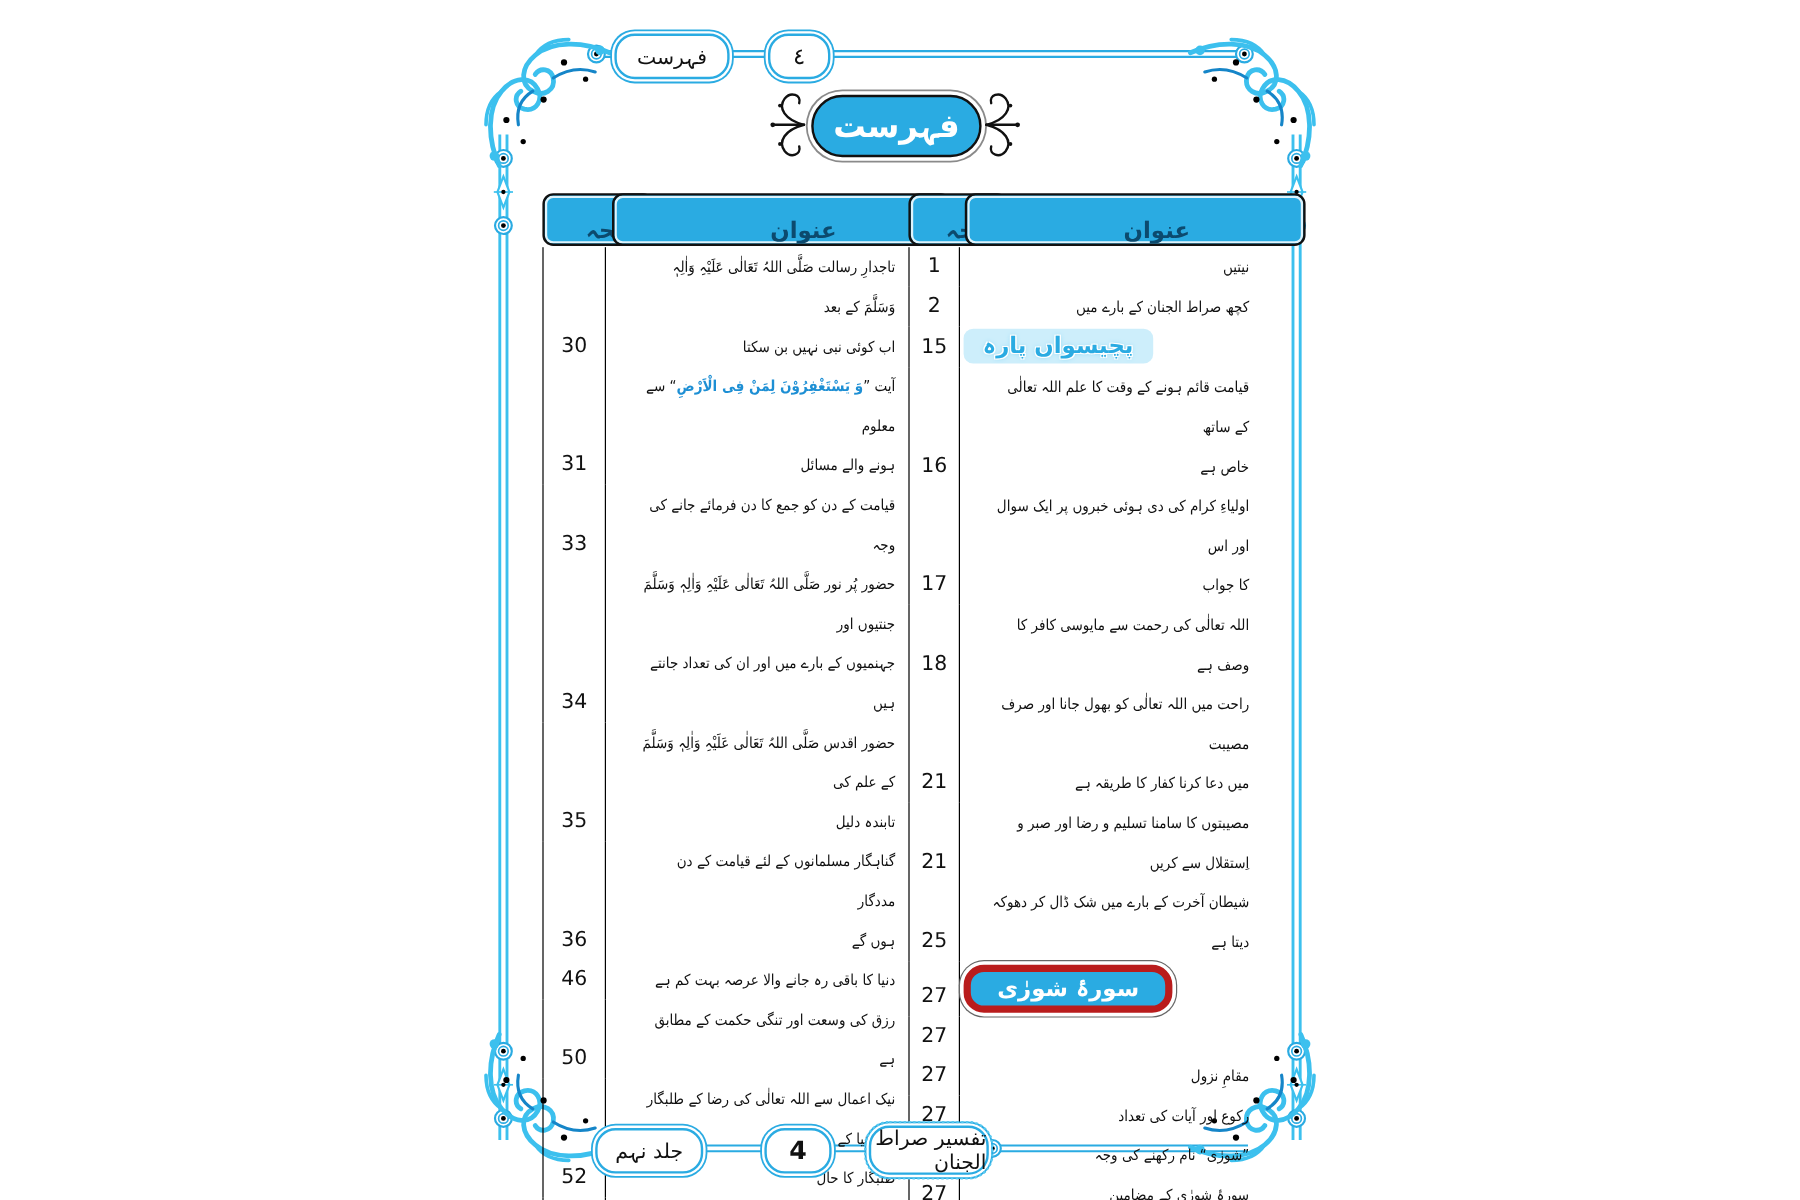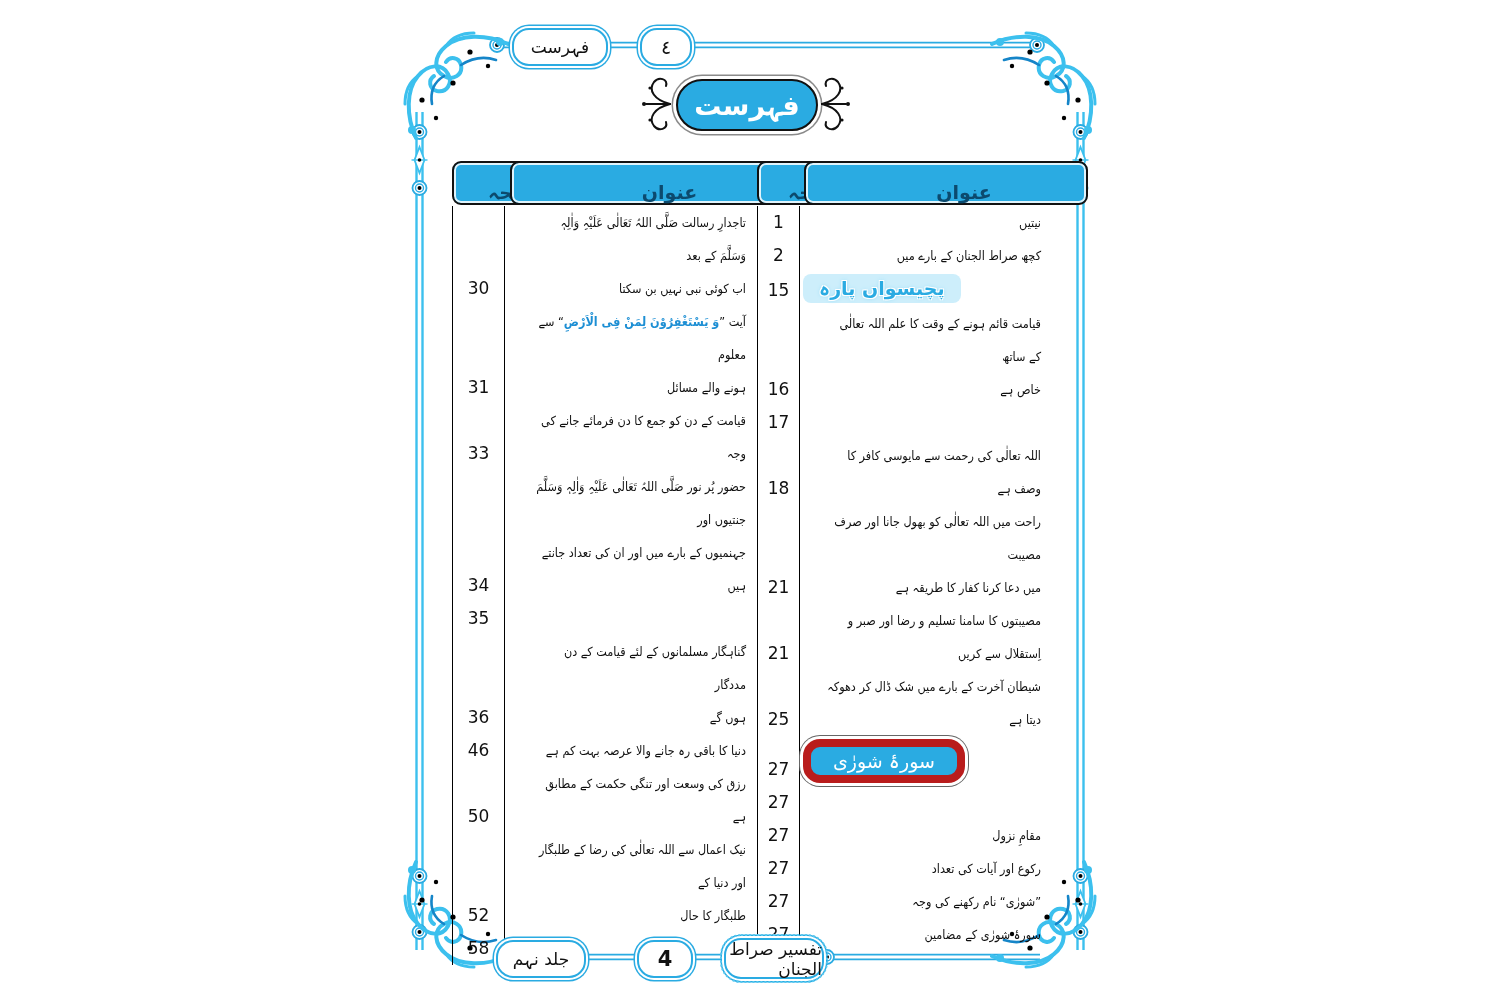--- a/index.html
+++ b/index.html
@@ -55,23 +55,23 @@
   .titlecol{flex:1;min-width:0;padding:0 7px 0 3px;direction:rtl;}
   .tlines{transform:scaleX(0.9);transform-origin:100% 0;text-align:right;
           font-size:12.5px;line-height:33px;color:#111;}
   .titlecol.center .tlines{transform:none;text-align:left;}
   .tline{display:block;}
   .blue-inline{color:#1d8fd4;font-weight:bold;}
 
   .para-heading{display:inline-block;margin:2px 0;background:#cdeefb;color:#2aabe2;
                 font-weight:bold;font-size:19px;line-height:29px;padding:0 16px;border-radius:8px;
                 text-shadow:1px 1px 0 #fff,-1px -1px 0 #fff,1px -1px 0 #fff,-1px 1px 0 #fff, 0 0 4px #7fd4f5;}
-  .surah-pill{display:inline-block;margin:3px 0;background:#2aabe2;color:#fff;border:8px solid #b91c1c;
+  .surah-pill{display:inline-block;margin:3px 0;background:#2aabe2;color:#fff;border:6px solid #b91c1c;
               border-radius:17px;box-shadow:0 0 0 3px #fff,0 0 0 4px #666;
-              font-weight:normal;font-size:19px;line-height:28px;padding:0 22px;}
+              font-weight:bold;font-size:19px;line-height:28px;padding:0 22px;}
 </style>
 </head>
 <body>
 
 <div class="page">
 
   <svg class="frame-svg" viewBox="0 0 1500 1000" xmlns="http://www.w3.org/2000/svg">
     <defs>
       <g id="corner" fill="none" stroke="#3cc0ee" stroke-width="4" stroke-linecap="round">
         <path d="M108,14 C86,4 60,4 46,16 C34,26 33,40 44,46 C53,51 63,45 61,35 C59,27 50,26 46,32"></path>
@@ -212,20 +212,26 @@
         <div class="pagecol">34</div>
         <div class="titlecol">
           <div class="tlines">
             <div class="tline"><span>حضور پُر نور صَلَّی اللہُ تَعَالٰی عَلَیْہِ وَاٰلِہٖ وَسَلَّمَ جنتیوں اور</span></div>
             <div class="tline"><span>جہنمیوں کے بارے میں اور ان کی تعداد جانتے ہیں</span></div>
           </div>
         </div>
       </div>
       <div class="row">
         <div class="pagecol">35</div>
+        <div class="titlecol">
+          <div class="tlines">
+            <div class="tline"><span>حضور اقدس صَلَّی اللہُ تَعَالٰی عَلَیْہِ وَاٰلِہٖ وَسَلَّمَ کے علم کی</span></div>
+            <div class="tline"><span>تابندہ دلیل</span></div>
+          </div>
+        </div>
       </div>
       <div class="row">
         <div class="pagecol">36</div>
         <div class="titlecol">
           <div class="tlines">
             <div class="tline"><span>گناہگار مسلمانوں کے لئے قیامت کے دن مددگار</span></div>
             <div class="tline"><span>ہوں گے</span></div>
           </div>
         </div>
       </div>
@@ -290,20 +296,26 @@
         <div class="pagecol">16</div>
         <div class="titlecol">
           <div class="tlines">
             <div class="tline"><span>قیامت قائم ہونے کے وقت کا علم اللہ تعالٰی کے ساتھ</span></div>
             <div class="tline"><span>خاص ہے</span></div>
           </div>
         </div>
       </div>
       <div class="row">
         <div class="pagecol">17</div>
+        <div class="titlecol">
+          <div class="tlines">
+            <div class="tline"><span>اولیاءِ کرام کی دی ہوئی خبروں پر ایک سوال اور اس</span></div>
+            <div class="tline"><span>کا جواب</span></div>
+          </div>
+        </div>
       </div>
       <div class="row">
         <div class="pagecol">18</div>
         <div class="titlecol">
           <div class="tlines">
             <div class="tline"><span>اللہ تعالٰی کی رحمت سے مایوسی کافر کا وصف ہے</span></div>
           </div>
         </div>
       </div>
       <div class="row">

